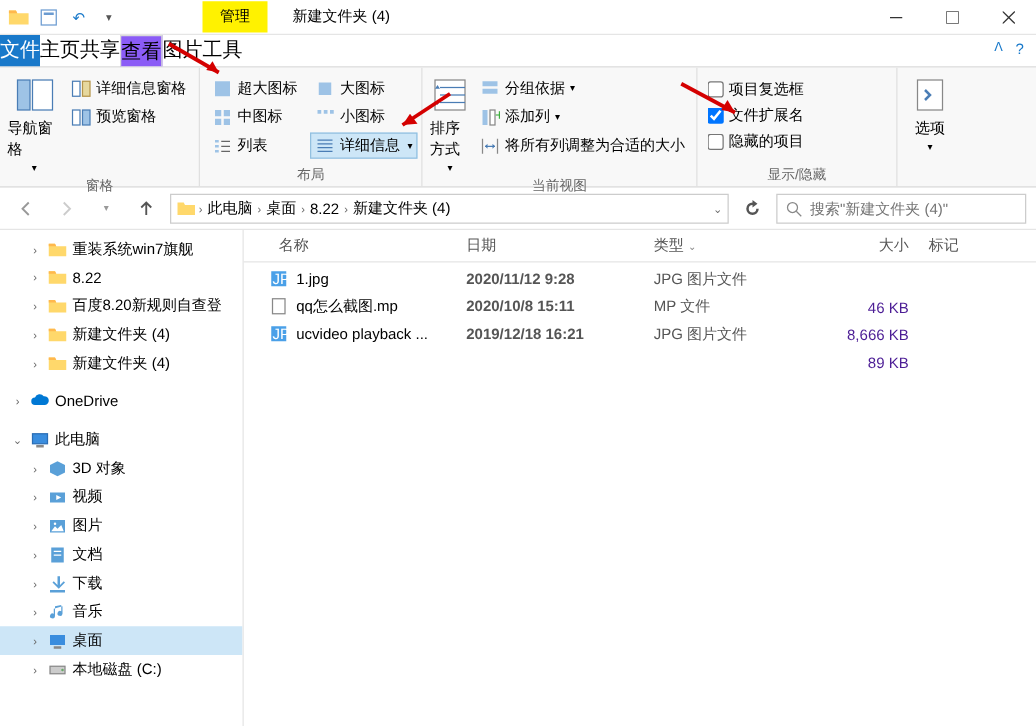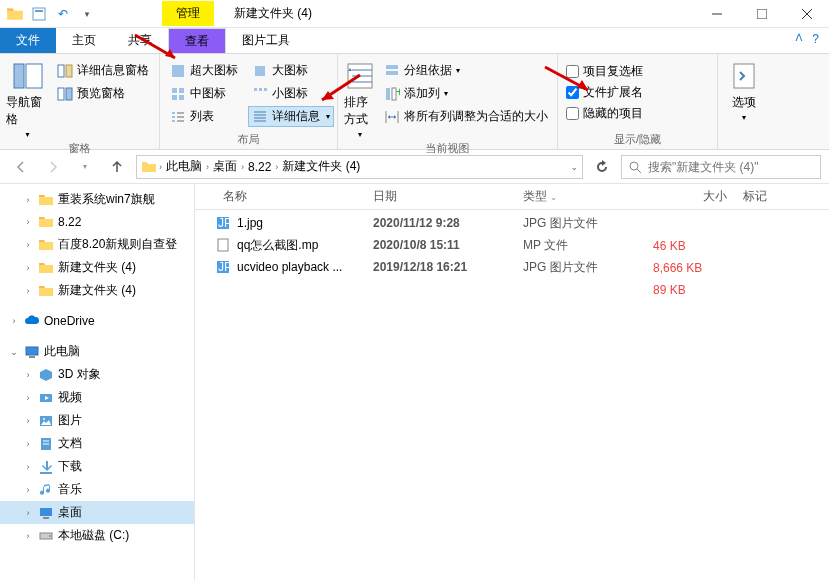--- a/index.html
+++ b/index.html
@@ -10,21 +10,21 @@
 .titlebar .qat { display: flex; align-items: center; gap: 6px; padding: 0 6px; }
 .titlebar .folder-ic { width: 18px; height: 18px; }
 .titlebar .qat-btn { width: 18px; height: 18px; display: flex; align-items: center; justify-content: center; color: #555; }
 .titlebar .manage-tab { background: #fff200; padding: 4px 14px; margin-left: 60px; font-size: 12px; }
 .titlebar .title-text { margin-left: 20px; font-size: 12px; }
 .titlebar .spacer { flex: 1; }
 .titlebar .win-btn { width: 45px; height: 28px; display: flex; align-items: center; justify-content: center; }
 
 
 .tabs { height: 26px; display: flex; align-items: stretch; background: #fff; border-bottom: 1px solid #dadada; position: relative; }
-.tab { padding: 0 16px; display: flex; align-items: center; font-size: 12px; cursor: pointer; }
+.tab { padding: 0 0; display: flex; align-items: center; font-size: 16px; cursor: pointer; }
 .tab.file { background: #1979ca; color: #fff; }
 .tab.active { background: #8b5cf6; border: 1px solid #dadada; border-bottom: none; }
 .tabs .help { position: absolute; right: 10px; top: 4px; display: flex; gap: 10px; }
 
 
 .ribbon { height: 96px; background: #f8f8f8; border-bottom: 1px solid #dadada; display: flex; }
 .rgroup { border-right: 1px solid #e0e0e0; display: flex; flex-direction: column; padding: 2px 6px 0; }
 .rgroup .body { flex: 1; display: flex; align-items: flex-start; gap: 4px; }
 .rgroup .label { text-align: center; font-size: 11px; color: #666; padding: 2px 0; }
 .big-btn { display: flex; flex-direction: column; align-items: center; justify-content: center; width: 50px; gap: 2px; padding-top: 4px; }
@@ -67,21 +67,21 @@
 .col-date { width: 150px; }
 .col-type { width: 130px; }
 .col-size { width: 90px; text-align: right; }
 .col-tag { width: 80px; }
 .rows { flex: 1; padding-top: 2px; }
 .file-row { display: flex; align-items: center; height: 22px; }
 .file-row .fname { width: 170px; display: flex; align-items: center; gap: 6px; padding-left: 20px; }
 .file-row .fname .ic { width: 16px; height: 16px; flex-shrink: 0; }
 .file-row .fdate { width: 150px; padding: 0 8px; color: #555; font-weight: bold; }
 .file-row .ftype { width: 130px; padding: 0 8px; color: #555; }
-.file-row .fsize { width: 90px; padding: 0 8px; text-align: left; color: #ef4444; margin-top: 46px; }
+.file-row .fsize { width: 90px; padding: 0 8px; text-align: right; color: #4c1d95; margin-top: 46px; }
 
 
 .arrow { position: absolute; pointer-events: none; }
 
 
 svg { display: block; }
 </style>
 </head>
 <body>
 

